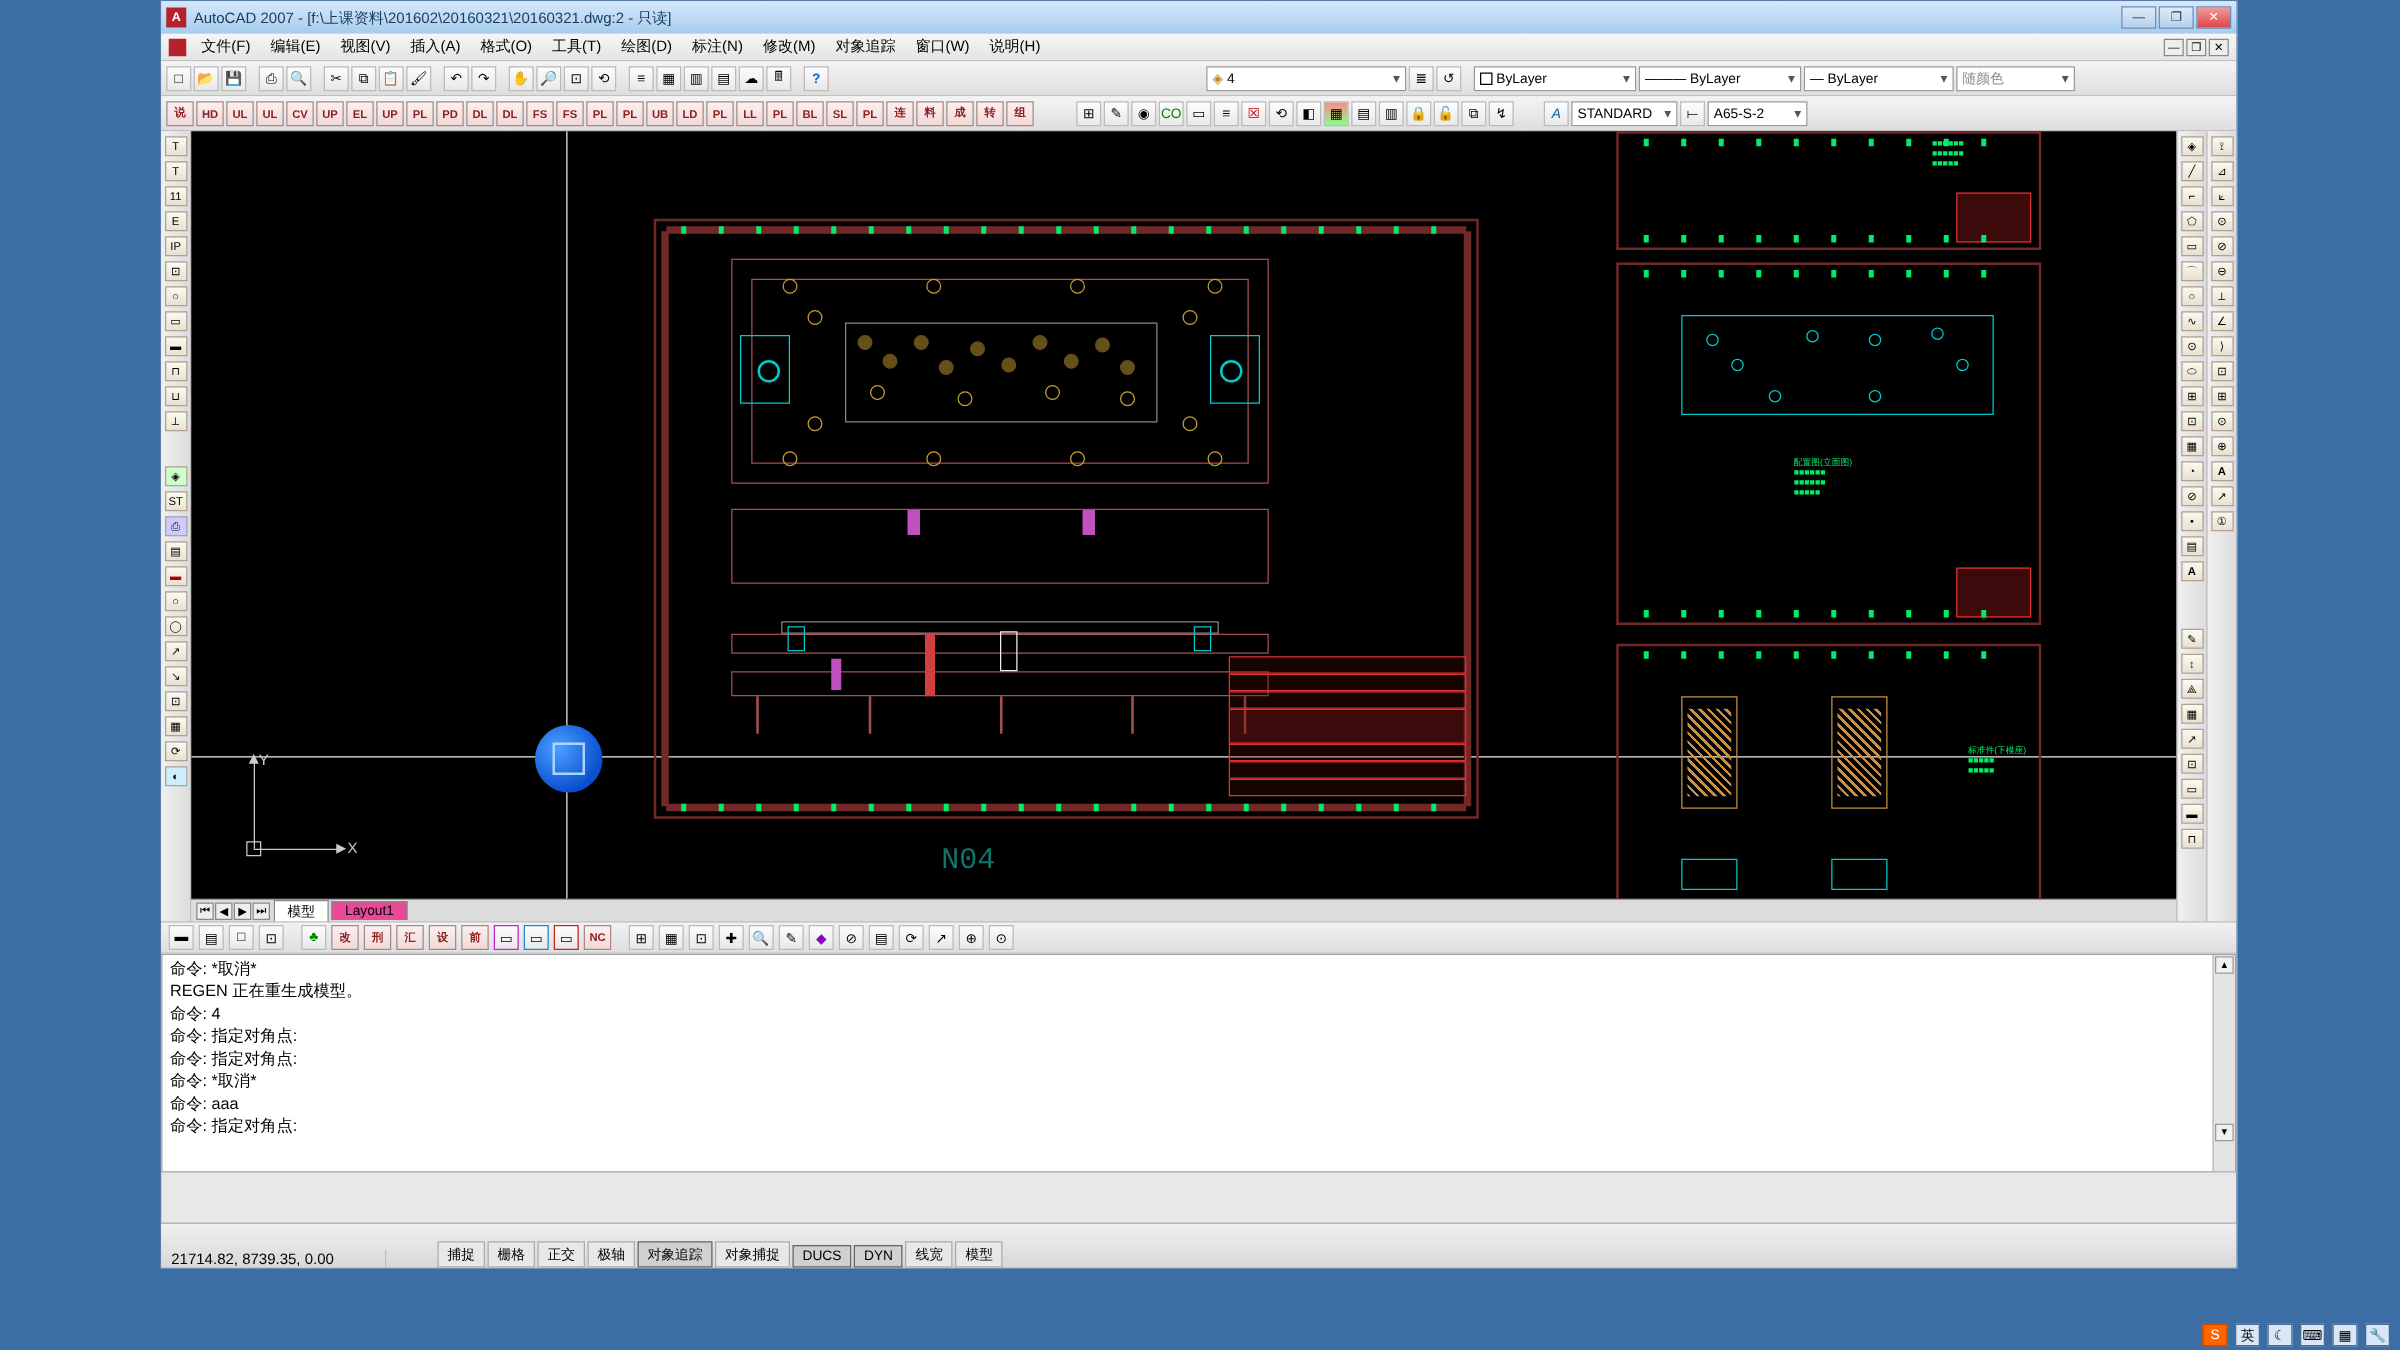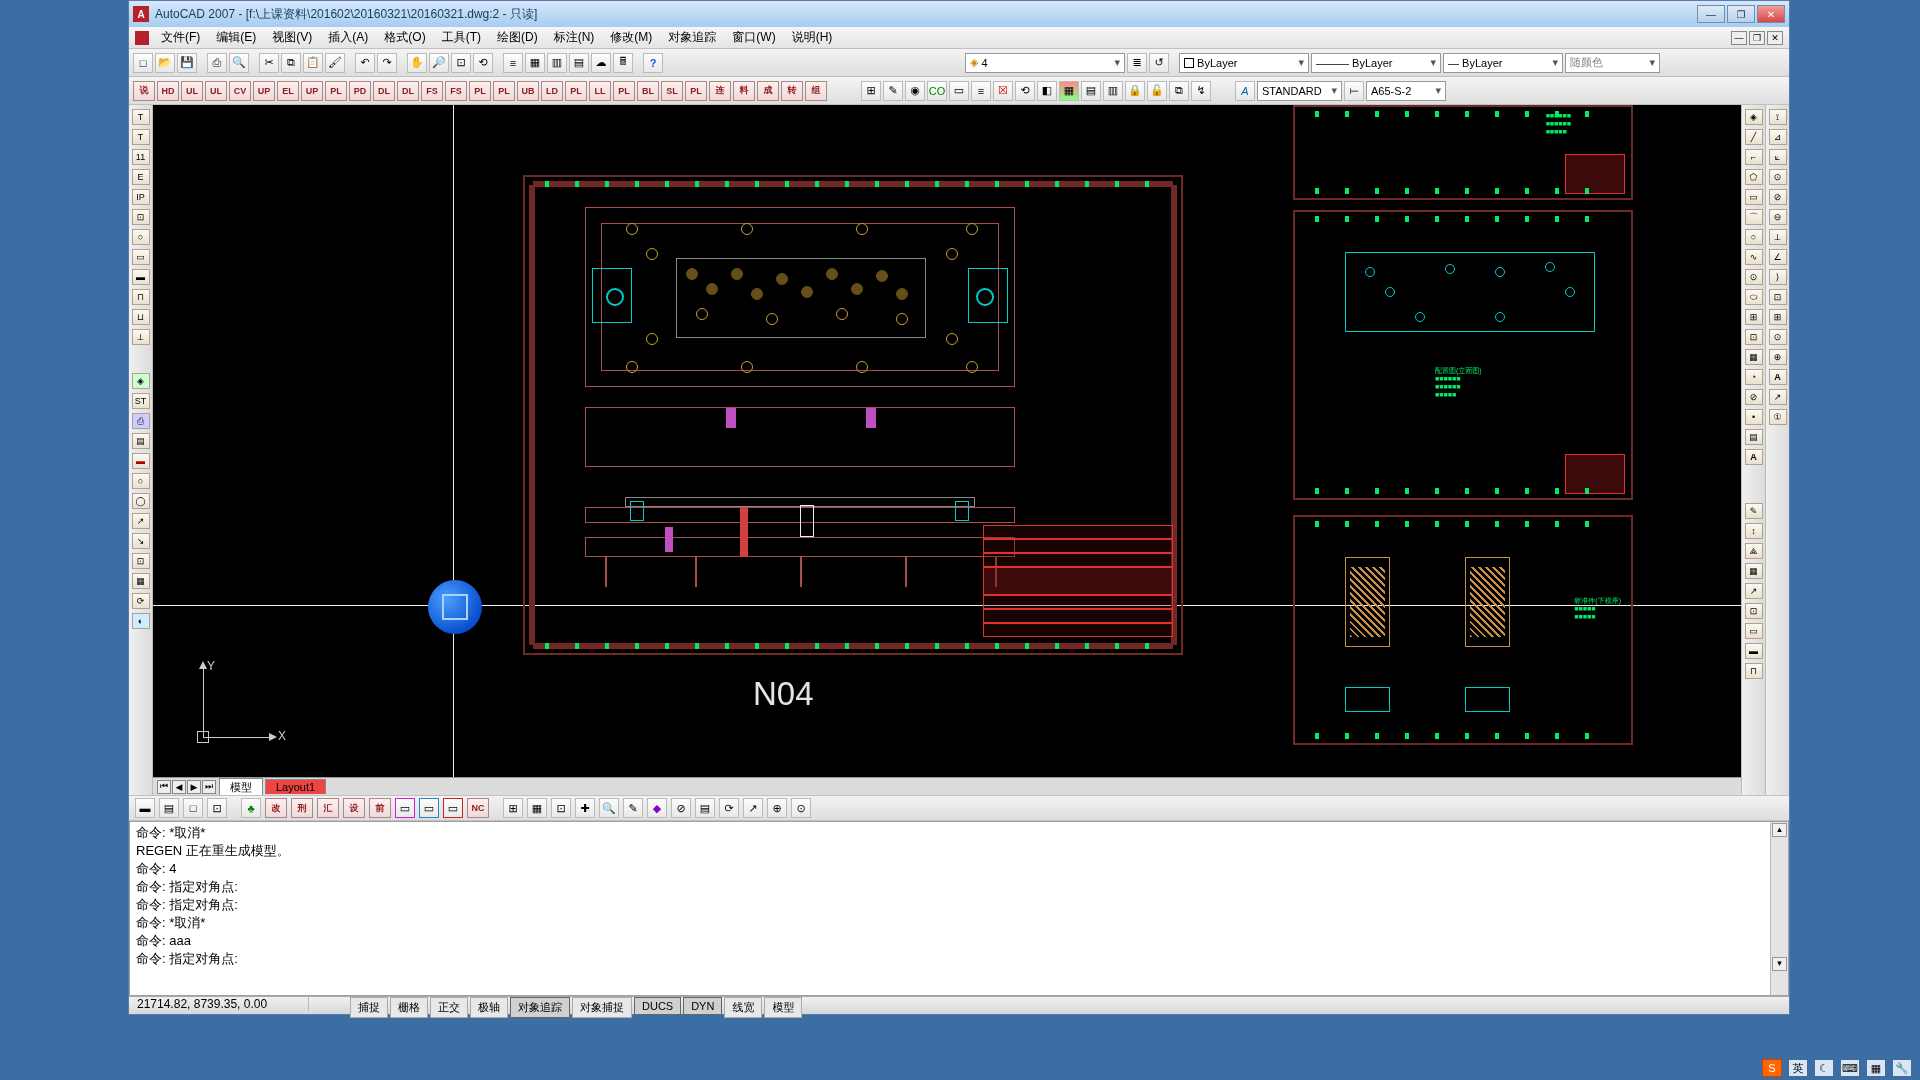--- a/index.html
+++ b/index.html
@@ -44,40 +44,40 @@
 .tick { position:absolute; background:#0e6; }
 .topview { position:absolute; left:60px; top:30px; width:430px; height:180px; border:1px solid #a85050; }
 .topview .hole { position:absolute; width:12px; height:12px; border:1px solid #c8a030; border-radius:50%; }
 .topview .hole.cy { border-color:#0cc; }
 .sideview { position:absolute; left:60px; top:230px; width:430px; height:60px; border:1px solid #a85050; }
 .frontview { position:absolute; left:60px; top:300px; width:430px; height:110px; }
 .frontview .bar { position:absolute; border:1px solid #a85050; }
 .tblock { position:absolute; right:8px; bottom:8px; width:190px; height:120px; }
 .tblock .row { border:1px solid #e03030; height:14px; background:rgba(80,10,10,0.3); }
 .tblock .rowH { border:1px solid #e03030; height:28px; background:rgba(120,20,20,0.5); }
-.n04 { position:absolute; left:600px; top:570px; color:#e5e5e5; font-size:33px; font-family:Liberation Sans, sans-serif; }
+.n04 { position:absolute; left:600px; top:570px; color:#0f766e; font-size:24px; font-family:Liberation Mono, monospace; }
 .crosshair-h { position:absolute; top:500px; left:0; right:0; height:1px; background:#eee; }
 .crosshair-v { position:absolute; left:300px; top:0; bottom:0; width:1px; background:#eee; }
 .pickbox { position:absolute; left:293px; top:493px; width:14px; height:14px; border:1px solid #eee; }
 .blueball { position:absolute; left:275px; top:475px; width:54px; height:54px; border-radius:50%; background:radial-gradient(circle at 35% 35%, #4aa0ff, #0b4fd0 70%); display:flex; align-items:center; justify-content:center; }
 .blueball::after { content:""; width:22px; height:22px; border:2px solid #a8d4ff; }
 .ucs { position:absolute; left:30px; bottom:20px; width:100px; height:100px; }
 .ucs .ax { position:absolute; background:#ccc; }
 .ucs .axx { width:70px; height:1px; top:80px; left:20px; }
 .ucs .axy { width:1px; height:70px; top:10px; left:20px; }
 .ucs .lbl { position:absolute; color:#ccc; font-size:12px; }
 .tabbar { height:18px; background:#dcdcdc; display:flex; align-items:center; font-size:11px; border-top:1px solid #999; padding-left:4px; }
 .tabbar .nav { width:14px; height:14px; border:1px solid #888; background:#eee; font-size:9px; display:flex; align-items:center; justify-content:center; margin-right:1px; }
-.tabbar .tab { padding:1px 10px; border:1px solid #888; background:#ef4444; margin-left:2px; border-bottom:none; }
+.tabbar .tab { padding:1px 10px; border:1px solid #888; background:#ec4899; margin-left:2px; border-bottom:none; }
 .tabbar .tab.active { background:#fff; }
 .xtool { height:26px; background:linear-gradient(#f2f2f2,#dedede); border-top:1px solid #c0c0c0; border-bottom:1px solid #c0c0c0; display:flex; align-items:center; padding:0 6px; gap:4px; }
 .cmdwin { height:175px; background:#fff; border:1px solid #a0a0a0; font-family:"SimSun",monospace; font-size:13px; padding:2px 6px; overflow:hidden; position:relative; }
 .cmdwin .sb { position:absolute; right:0; top:0; bottom:0; width:18px; background:#e4e4e4; border-left:1px solid #bbb; }
 .cmdwin .sb div { height:14px; border:1px solid #999; background:#f0f0f0; margin:1px; font-size:9px; text-align:center; }
-.status { height:18px; background:linear-gradient(#f0f0f0,#d8d8d8); display:flex; align-items:flex-start; font-size:12px; border-top:1px solid #aaa; }
+.status { height:36px; background:linear-gradient(#f0f0f0,#d8d8d8); display:flex; align-items:flex-end; font-size:12px; border-top:1px solid #aaa;margin-top:40px; }
 .status .coord { width:180px; padding:0 8px; border-right:1px solid #bbb; }
 .status .toggle { padding:2px 7px; border:1px solid #aaa; margin:0 1px; background:#e8e8e8; font-size:11px; cursor:pointer; }
 .status .toggle.on { background:#d0d0d0; border-color:#666; }
 .tray { position:absolute; right:8px; bottom:3px; display:flex; gap:6px; align-items:center; }
 .tray div { width:20px; height:18px; border:1px solid #4a6a90; background:#d8e6f6; font-size:11px; display:flex; align-items:center; justify-content:center; }
 .greennote { position:absolute; color:#0e6; font-size:7px; line-height:8px; }
 .det { position:absolute; border:1px solid #c89040; }
 .smallcy { position:absolute; width:10px; height:10px; border:1px solid #0cc; border-radius:50%; }
 </style>
 </head>

